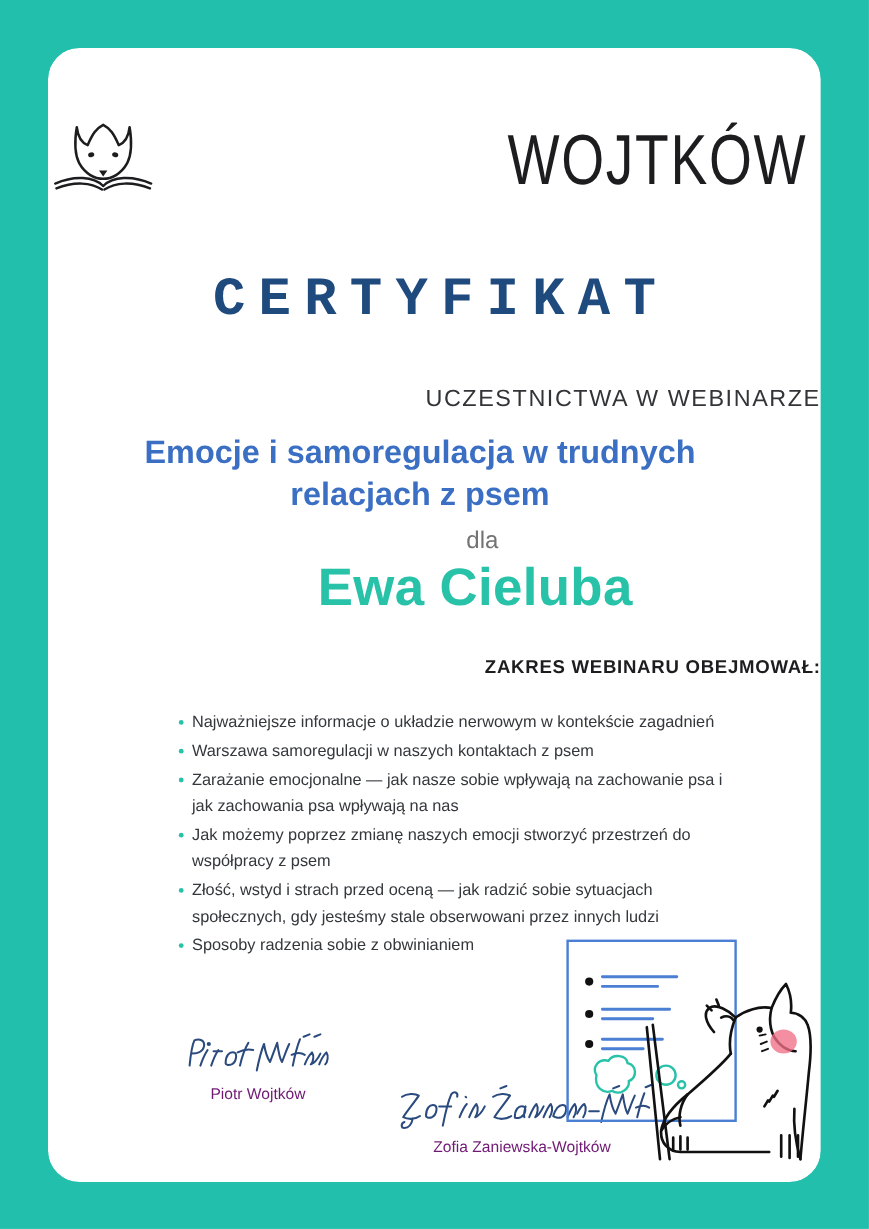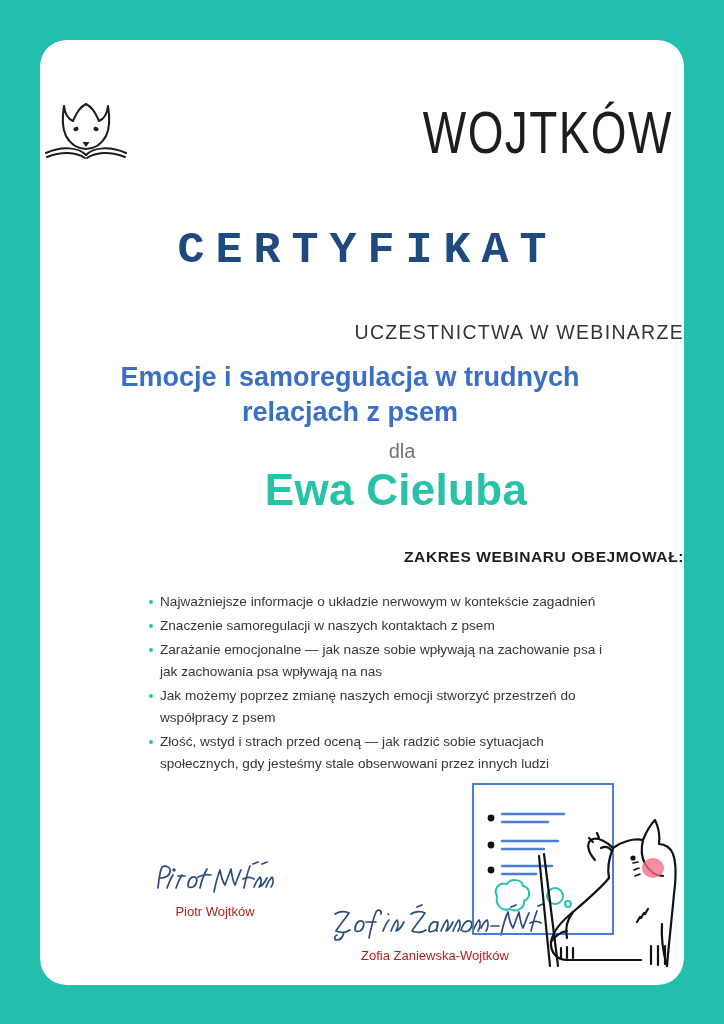--- a/index.html
+++ b/index.html
@@ -153,21 +153,21 @@
   .signature-block {
     position: absolute;
     text-align: center;
   }
   #signature-block-1 { left: 85px; top: 818px; width: 180px; }
   #signature-block-2 { left: 250px; top: 862px; width: 290px; }
   .signature-mark { display: block; margin: 0 auto; }
   .signature-name {
     margin-top: 4px;
     font-size: 13px;
-    color: #b91c1c;
+    color: #701a75;
   }
   #date-line {
     position: absolute;
     top: 920px;
     width: 644px;
     text-align: center;
     font-size: 13.5px;
     color: #34373b;
   }
   
@@ -219,24 +219,25 @@
       <div id="certificate-title">CERTYFIKAT</div>
       <div id="certificate-subtitle">UCZESTNICTWA W WEBINARZE</div>
 
       <div id="webinar-title">Emocje i samoregulacja w trudnych relacjach z psem</div>
       <div id="for-label">dla</div>
       <div id="recipient-name">Ewa Cieluba</div>
 
       <div id="scope-heading">ZAKRES WEBINARU OBEJMOWAŁ:</div>
       <ul id="scope-list">
         <li>Najważniejsze informacje o układzie nerwowym w kontekście zagadnień</li>
-        <li>Znaczenie samoregulacji w naszych kontaktach z psem</li>
+        <li>Warszawa samoregulacji w naszych kontaktach z psem</li>
         <li>Zarażanie emocjonalne — jak nasze sobie wpływają na zachowanie psa i jak zachowania psa wpływają na nas</li>
         <li>Jak możemy poprzez zmianę naszych emocji stworzyć przestrzeń do współpracy z psem</li>
         <li>Złość, wstyd i strach przed oceną — jak radzić sobie sytuacjach społecznych, gdy jesteśmy stale obserwowani przez innych ludzi</li>
+        <li>Sposoby radzenia sobie z obwinianiem</li>
       </ul>
 
       <div class="signature-block" id="signature-block-1">
         <svg class="signature-mark" width="130" height="42" viewBox="0 0 130 42">
           <g fill="none" stroke="#2b4a7e" stroke-width="1.7" stroke-linecap="round" stroke-linejoin="round">
             <path d="M8 30 C9 20, 10 13, 12 9 C16 7, 21 9, 20 14 C19 19, 13 20, 10 20"></path>
             <path d="M17 30 C19 24, 21 20, 23 17"></path>
             <circle cx="24" cy="12" r="0.9" fill="#2b4a7e"></circle>
             <path d="M26 30 C28 24, 30 20, 32 17 M28 18 h7"></path>
             <path d="M38 28 C38 22, 41 18, 45 19 C48 20, 47 27, 43 29 C40 30, 38 29, 38 28Z"></path>

